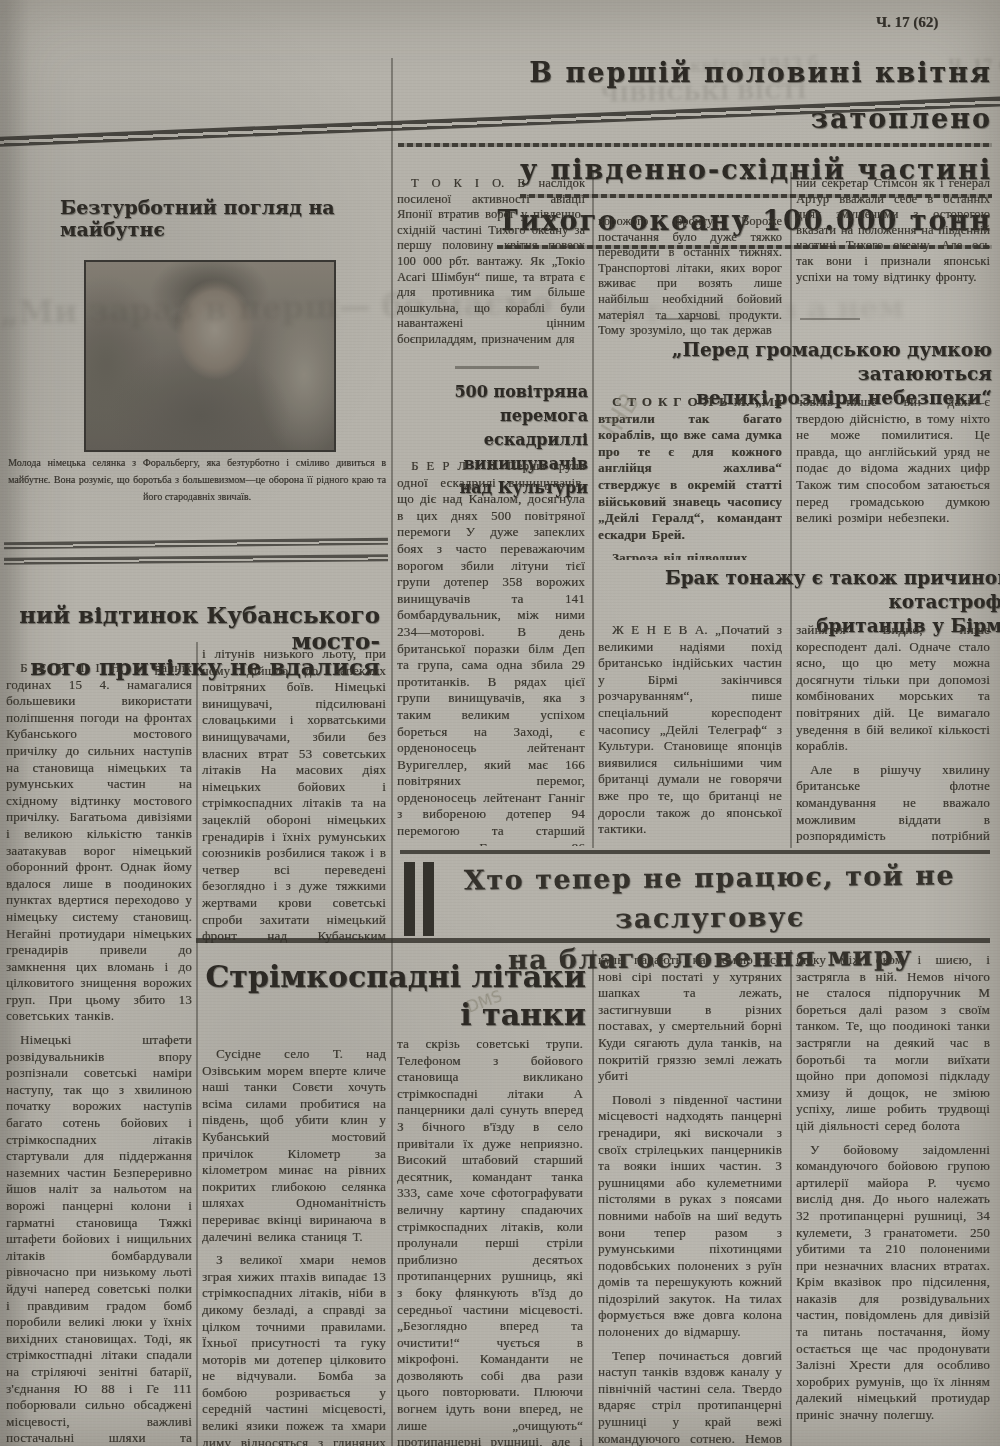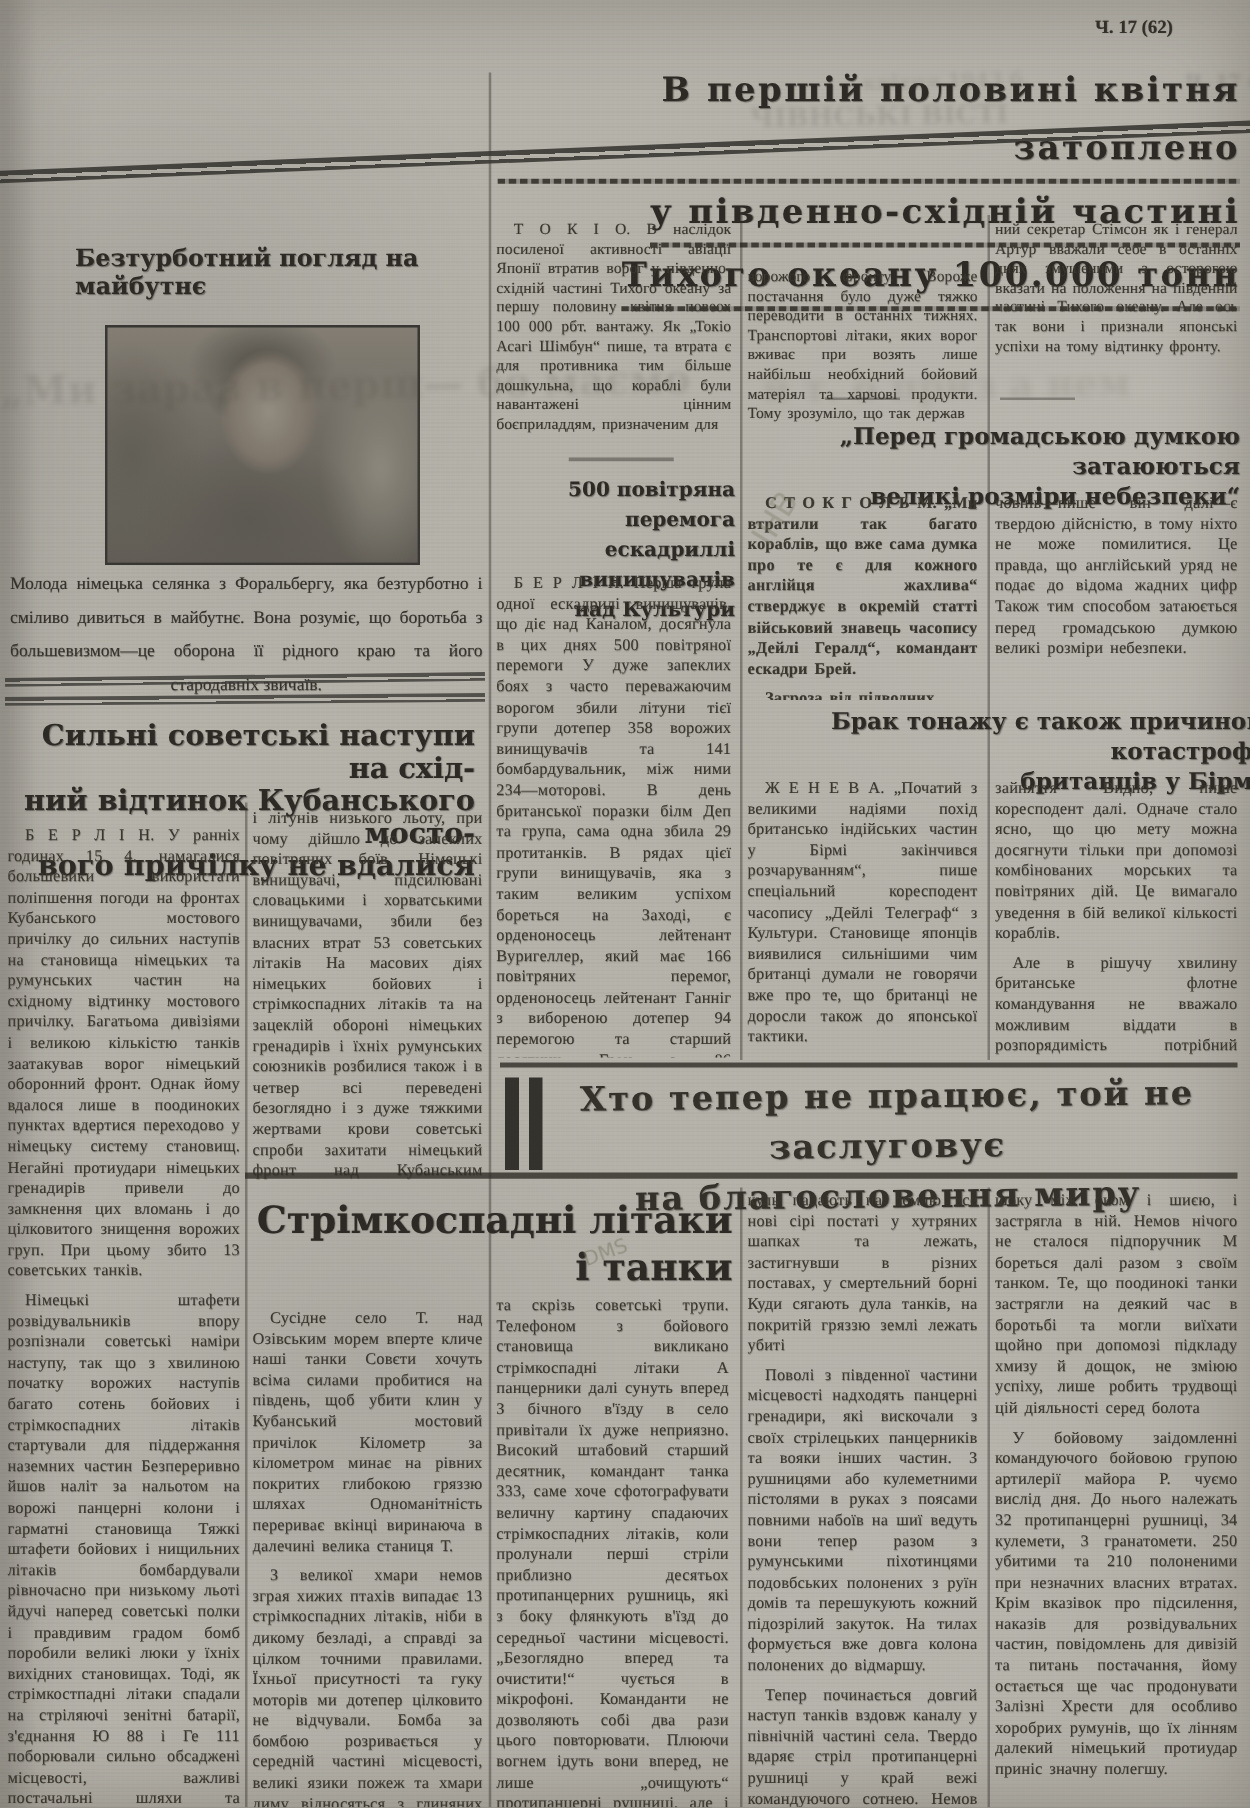--- a/index.html
+++ b/index.html
@@ -47,21 +47,21 @@
     background-image:
       radial-gradient(ellipse 55px 70px at 52% 36%, #938d81 0%, #7d7468 55%, rgba(0,0,0,0) 72%),
       radial-gradient(ellipse 85px 55px at 50% 16%, #4d4a42 0%, rgba(0,0,0,0) 70%),
       radial-gradient(ellipse 30px 18px at 42% 32%, #56534a 0%, rgba(0,0,0,0) 80%),
       radial-gradient(ellipse 120px 95px at 46% 82%, #59564e 0%, rgba(0,0,0,0) 75%),
       radial-gradient(ellipse 70px 120px at 88% 60%, #8d887c 0%, rgba(0,0,0,0) 70%),
       radial-gradient(ellipse 80px 130px at 8% 55%, #605c53 0%, rgba(0,0,0,0) 70%),
       linear-gradient(180deg, #837d72, #6f6a61 45%, #5e5a52);
     filter: blur(0.6px) contrast(0.92);
   }
-  .caption { text-align:justify; text-align-last:center; font-size:14px; line-height:27px;
+  .caption { text-align:justify; text-align-last:center; font-size:10px; line-height:17px;
     color:#35322c; text-shadow:0.4px 0.4px 0.6px rgba(50,46,40,0.5); }
   .banner-text { font-family:"DejaVu Serif", serif; font-weight:bold; color:#34312b;
     text-align:center; letter-spacing:1.5px;
     text-shadow:0.8px 0.7px 1px rgba(42,39,33,0.5); transform:rotate(-0.6deg); }
   .bars { position:absolute; background:
     linear-gradient(90deg,#34322c 0 11px, transparent 11px 19px, #34322c 19px 30px); }
 </style>
 </head>
 <body>
 
@@ -85,21 +85,21 @@
   <div class="vrule" style="left:790px; top:950px; height:496px;"></div>
 
   <div class="hl" style="left:60px; top:196px; width:280px; font-size:19px; text-align:left;">Безтурботний погляд на майбутнє</div>
   <div class="photo"></div>
   <div class="abs caption" style="left:8px; top:454px; width:378px;">Молода німецька селянка з Форальбергу, яка безтурботно і сміливо дивиться в майбутнє. Вона розуміє, що боротьба з большевизмом—це оборона її рідного краю та його стародавніх звичаїв.</div>
 
   <div class="drule" style="left:4px; top:540px; width:384px; transform:rotate(-0.7deg);"></div>
   <div class="drule" style="left:4px; top:556px; width:384px; transform:rotate(-0.5deg);"></div>
 
   <div class="hl" style="left:14px; top:576px; width:366px; font-size:23px; line-height:26px;">
-    <span>Сильні советські наступи на схід-</span><br>
+    <br>
     <span>ний відтинок Кубанського мосто-</span><br>
     <span>вого причілку не вдалися</span>
   </div>
   <div class="body-col f13" style="left:6px; top:660px; width:186px; height:786px;">
     <p>Б Е Р Л І Н.  У ранніх годинах 15 4. намагалися большевики використати поліпшення погоди на фронтах Кубанського мостового причілку до сильних наступів на становища німецьких та румунських частин на східному відтинку мостового причілку. Багатьома дивізіями і великою кількістю танків заатакував ворог німецький оборонний фронт. Однак йому вдалося лише в поодиноких пунктах вдертися переходово у німецьку систему становищ. Негайні протиудари німецьких гренадирів привели до замкнення цих вломань і до цілковитого знищення ворожих груп. При цьому збито 13 советських танків.</p>
     <p>Німецькі штафети розвідувальників впору розпізнали советські наміри наступу, так що з хвилиною початку ворожих наступів багато сотень бойових і стрімкоспадних літаків стартували для піддержання наземних частин Безпереривно йшов наліт за нальотом на ворожі панцерні колони і гарматні становища Тяжкі штафети бойових і нищильних літаків бомбардували рівночасно при низькому льоті йдучі наперед советські полки і правдивим градом бомб поробили великі люки у їхніх вихідних становищах. Тоді, як стрімкостпадні літаки спадали на стріляючі зенітні батарії, з'єднання Ю 88 і Ге 111 поборювали сильно обсаджені місцевості, важливі постачальні шляхи та советські склади пального і амуніції з великим успіхом Числені ескадри винищувачів забезпечували повітряний простір над тереном бою перед нальотами ворожих винищувачів і</p>
   </div>
   <div class="body-col f13" style="left:202px; top:646px; width:184px; height:298px;">
     <p class="cont">і літунів низького льоту, при чому дійшло до запеклих повітряних боїв. Німецькі винищувачі, підсилювані словацькими і хорватськими винищувачами, збили без власних втрат 53 советських літаків На масових діях німецьких бойових і стрімкоспадних літаків та на зацеклій обороні німецьких гренадирів і їхніх румунських союзників розбилися також і в четвер всі переведені безоглядно і з дуже тяжкими жертвами крови советські спроби захитати німецький фронт над Кубанським мостовим причілком</p>
   </div>
@@ -166,21 +166,21 @@
   </div>
   <div class="hrule" style="left:196px; top:938px; width:794px; height:5px;"></div>
 
   <div class="hl" style="left:200px; top:958px; width:386px; font-size:30px; line-height:38px;">
     <span>Стрімкоспадні літаки</span><br>
     <span>і танки</span>
   </div>
   <div class="pencil" style="left:466px; top:992px; font-size:16px; transform:rotate(-20deg);">DMS</div>
 
   <div class="body-col f13" style="left:202px; top:1046px; width:184px; height:400px;">
-    <p>Сусідне село Т. над Озівським морем вперте кличе наші танки Совєти хочуть всіма силами пробитися на південь, щоб убити клин у Кубанський мостовий причілок Кілометр за кілометром минає на рівних покритих глибокою гряззю шляхах Одноманітність перериває вкінці виринаюча в далечині велика станиця Т.</p>
+    <p>Сусідне село Т. над Озівським морем вперте кличе наші танки Совєти хочуть всіма силами пробитися на південь, щоб убити клин у Кубанський мостовий причілок Кілометр за кілометром минає на рівних покритих глибокою селянка шляхах Одноманітність перериває вкінці виринаюча в далечині велика станиця Т.</p>
     <p>З великої хмари немов зграя хижих птахів випадає 13 стрімкоспадних літаків, ніби в дикому безладі, а справді за цілком точними правилами. Їхньої присутності та гуку моторів ми дотепер цілковито не відчували. Бомба за бомбою розривається у середній частині місцевості, великі язики пожеж та хмари диму відносяться з глиняних хат Їхнє діяння велике. Видно вже тільки руїни домів, глибокі ями в землі</p>
   </div>
   <div class="body-col f13" style="left:397px; top:1036px; width:186px; height:410px;">
     <p class="cont">та скрізь советські трупи. Телефоном з бойового становища викликано стрімкоспадні літаки А панцерники далі сунуть вперед З бічного в'їзду в село привітали їх дуже неприязно. Високий штабовий старший десятник, командант танка 333, саме хоче сфотографувати величну картину спадаючих стрімкоспадних літаків, коли пролунали перші стріли приблизно десятьох протипанцерних рушниць, які з боку флянкують в'їзд до середньої частини місцевості. „Безоглядно вперед та очистити!“ чується в мікрофоні. Команданти не дозволяють собі два рази цього повторювати. Плюючи вогнем ідуть вони вперед, не лише „очищують“ протипанцерні рушниці, але і все, що ще чинять опір з домів та горбів в терені. Під градом кулеметних</p>
   </div>
   <div class="body-col f13" style="left:598px; top:952px; width:184px; height:494px;">
     <p class="cont">куль падають на землю все нові сірі постаті у хутряних шапках та лежать, застигнувши в різних поставах, у смертельний борні Куди сягають дула танків, на покритій гряззю землі лежать убиті</p>
     <p>Поволі з південної частини місцевості надходять панцерні гренадири, які вискочали з своїх стрілецьких панцерників та вояки інших частин. З рушницями або кулеметними пістолями в руках з поясами повними набоїв на шиї ведуть вони тепер разом з румунськими піхотинцями подовбських полонених з руїн домів та перешукують кожний підозрілий закуток. На тилах формується вже довга колона полонених до відмаршу.</p>
     <p>Тепер починається довгий наступ танків вздовж каналу у північній частині села. Твердо вдаряє стріл протипанцерні рушниці у край вежі командуючого сотнею. Немов чудом ніщо не сталося, але дрібненьки відламки розрізали одну</p>
   </div>

